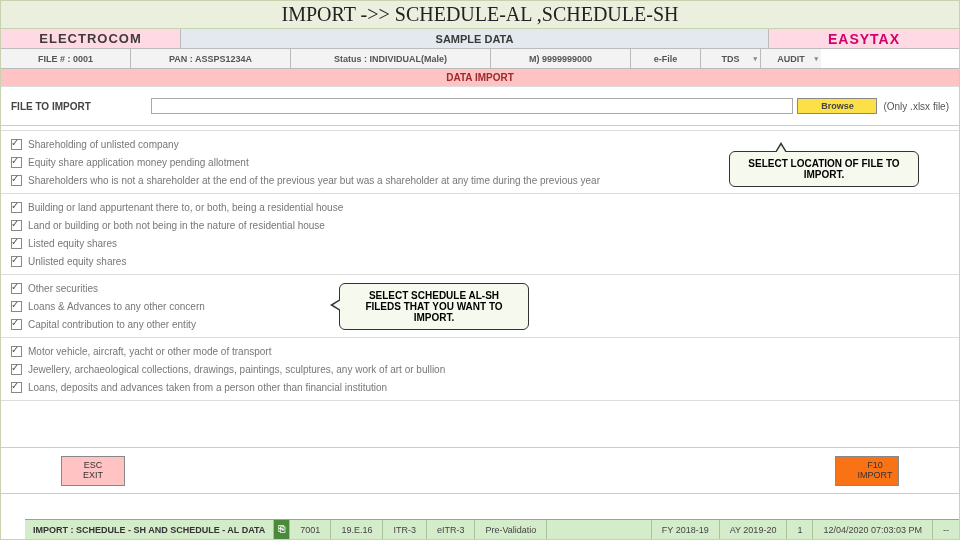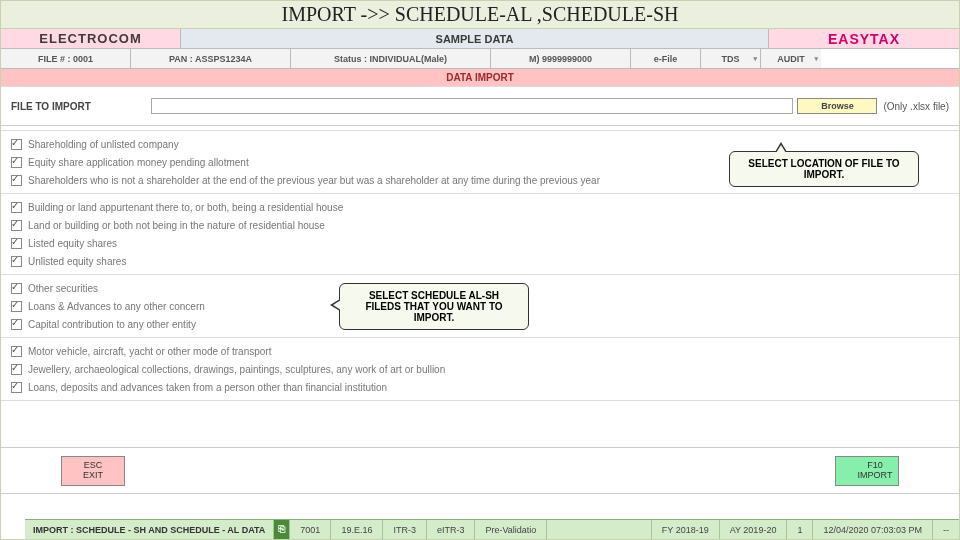--- a/index.html
+++ b/index.html
@@ -32,32 +32,32 @@
   .brand-mid { flex:1; background:#e3e9ef; font-size:11px; color:#3a3a3a;}
   .brand-right { width:190px; background:#ffd9e4; color:#d4006c; font-size:14px; letter-spacing:1px; border-right:none;}
   .sub-row .cell { background:#f3f3f3; font-size:9px; color:#555; }
   .c1{width:130px;} .c2{width:160px;} .c3{width:200px;} .c4{width:140px;} .c5{width:140px;} .c6{width:70px;} .c7{width:60px;} .c8{width:60px;border-right:none;}
   .c7, .c8 { position:relative; }
   .mini-caret { position:absolute; right:3px; top:6px; font-size:7px; color:#888;}
   .import-bar { height:18px; background:#ffc3c3; color:#9b2a2a; font-weight:bold; font-size:10px; border-bottom:1px solid #ddd; display:flex; align-items:center; justify-content:center;}
   .file-row { height:39px; display:flex; align-items:center; padding:0 10px; font-size:10px; border-bottom:1px solid #ccc; color:#444; font-weight:bold;}
   .file-label{ width:140px; }
   .file-input { flex:1; height:16px; border:1px solid #aaa; background:#fff; margin-right:4px;}
-  .browse-btn { width:80px; height:16px; border:1px solid #888; background:#fef9c3; font-size:9px; display:flex;align-items:center;justify-content:center; cursor:pointer;}
+  .browse-btn { width:80px; height:16px; border:1px solid #888; background:#fde047; font-size:9px; display:flex;align-items:center;justify-content:center; cursor:pointer;}
   .only-xlsx { margin-left:6px; font-weight:normal; color:#555;}
   .chk-list { padding: 4px 10px; height: 322px; border-bottom:1px solid #ccc; position:relative;}
   .chk-sep1 { height:1px; background:#ddd; margin: 0 -10px 4px -10px; }
   .chk-item { display:flex; align-items:center; height:18px; color:#777; font-size:10px; }
   .chk { width:11px; height:11px; border:1px solid #888; margin-right:6px; position:relative; display:inline-block;}
   .chk::after{ content:"✓"; position:absolute; left:-1px; top:-3px; font-size:10px; color:#555;}
   .hr-mid { height:1px; background:#ddd; margin: 4px -10px; }
   .btn-row { height:46px; display:flex; align-items:center; justify-content:space-between; padding:0 60px; border-bottom:1px solid #ccc;}
   .btn { width:64px; height:30px; border:1px solid #888; display:flex; align-items:center; justify-content:center; text-align:center; font-size:9px; color:#333; line-height:1.1; cursor:pointer;}
   .btn-esc { background:#ffc3c3; }
-  .btn-f10 { background:#86efac;padding-left:16px; }
+  .btn-f10 { background:#f97316;padding-left:16px; }
   .status-bar { position:absolute; left:0; right:0; bottom:0; height:20px; background:#d4ecc9; border-top:1px solid #8ab07a; display:flex; align-items:center; font-size:9px; color:#444;margin-left:24px; }
   .status-left { padding:0 8px; font-weight:bold; color:#333; flex:0 0 auto;}
   .sc { border-left:1px solid #a8c29a; padding:0 10px; height:100%; display:flex; align-items:center;}
   .sc.ico { background:#4a8a3a; color:#fff; width:16px; padding:0; justify-content:center; font-weight:bold;}
   .status-spacer{ flex:1; border-left:1px solid #a8c29a; height:100%; }
   .callout {
     position:absolute;
     background:#f6f9ed;
     border:1.5px solid #333;
     border-radius:6px;

